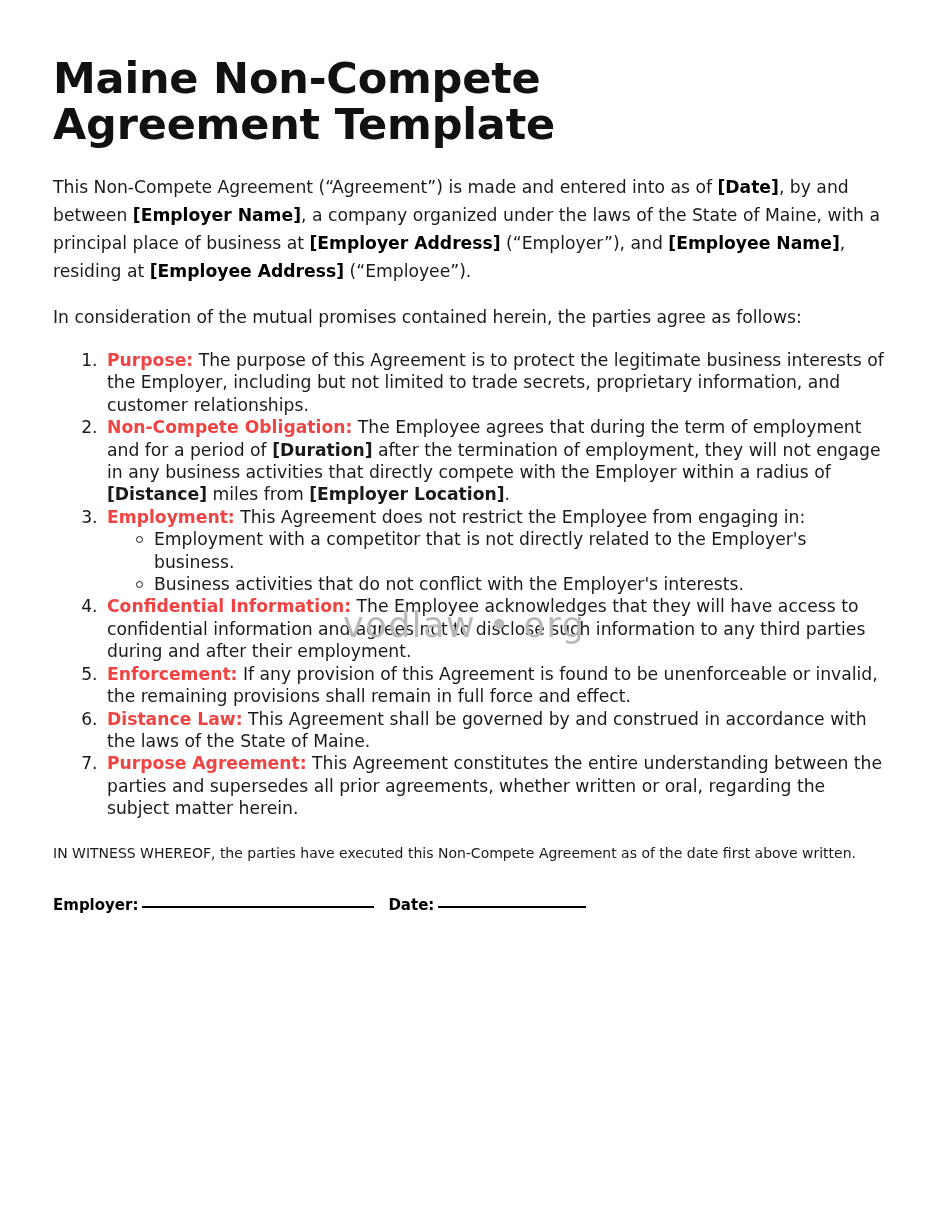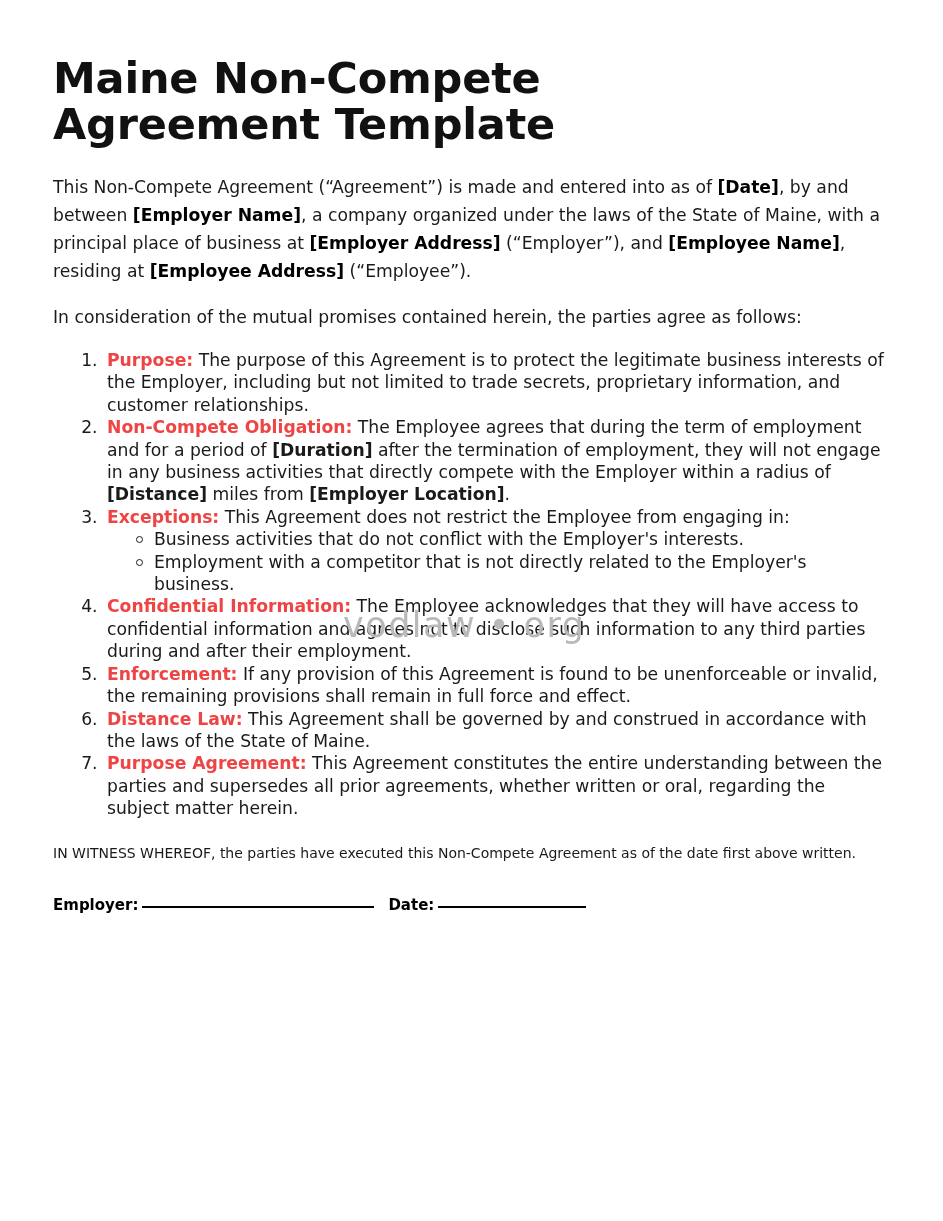--- a/index.html
+++ b/index.html
@@ -156,28 +156,28 @@
 
     <li>
       <span class="term">Purpose:</span><span> The purpose of this Agreement is to protect the legitimate business interests of the Employer, including but not limited to trade secrets, proprietary information, and customer relationships.</span>
     </li>
 
     <li>
       <span class="term">Non-Compete Obligation:</span><span> The Employee agrees that during the term of employment and for a period of </span><b>[Duration]</b><span> after the termination of employment, they will not engage in any business activities that directly compete with the Employer within a radius of </span><b>[Distance]</b><span> miles from </span><b>[Employer Location]</b><span>.</span>
     </li>
 
     <li>
-      <span class="term">Exceptions:</span><span> This Agreement does not restrict the Employee from engaging in:</span>
+      <span class="term">Employment:</span><span> This Agreement does not restrict the Employee from engaging in:</span>
       <ul class="sublist">
+        <li>
+          <span class="dot"></span><span>Employment with a competitor that is not directly related to the Employer's business.</span>
+        </li>
         <li>
           <span class="dot"></span><span>Business activities that do not conflict with the Employer's interests.</span>
         </li>
-        <li>
-          <span class="dot"></span><span>Employment with a competitor that is not directly related to the Employer's business.</span>
-        </li>
       </ul>
     </li>
 
     <li>
       <span class="term">Confidential Information:</span><span> The Employee acknowledges that they will have access to confidential information and agrees not to disclose such information to any third parties during and after their employment.</span>
     </li>
 
     <li>
       <span class="term">Enforcement:</span><span> If any provision of this Agreement is found to be unenforceable or invalid, the remaining provisions shall remain in full force and effect.</span>
     </li>

